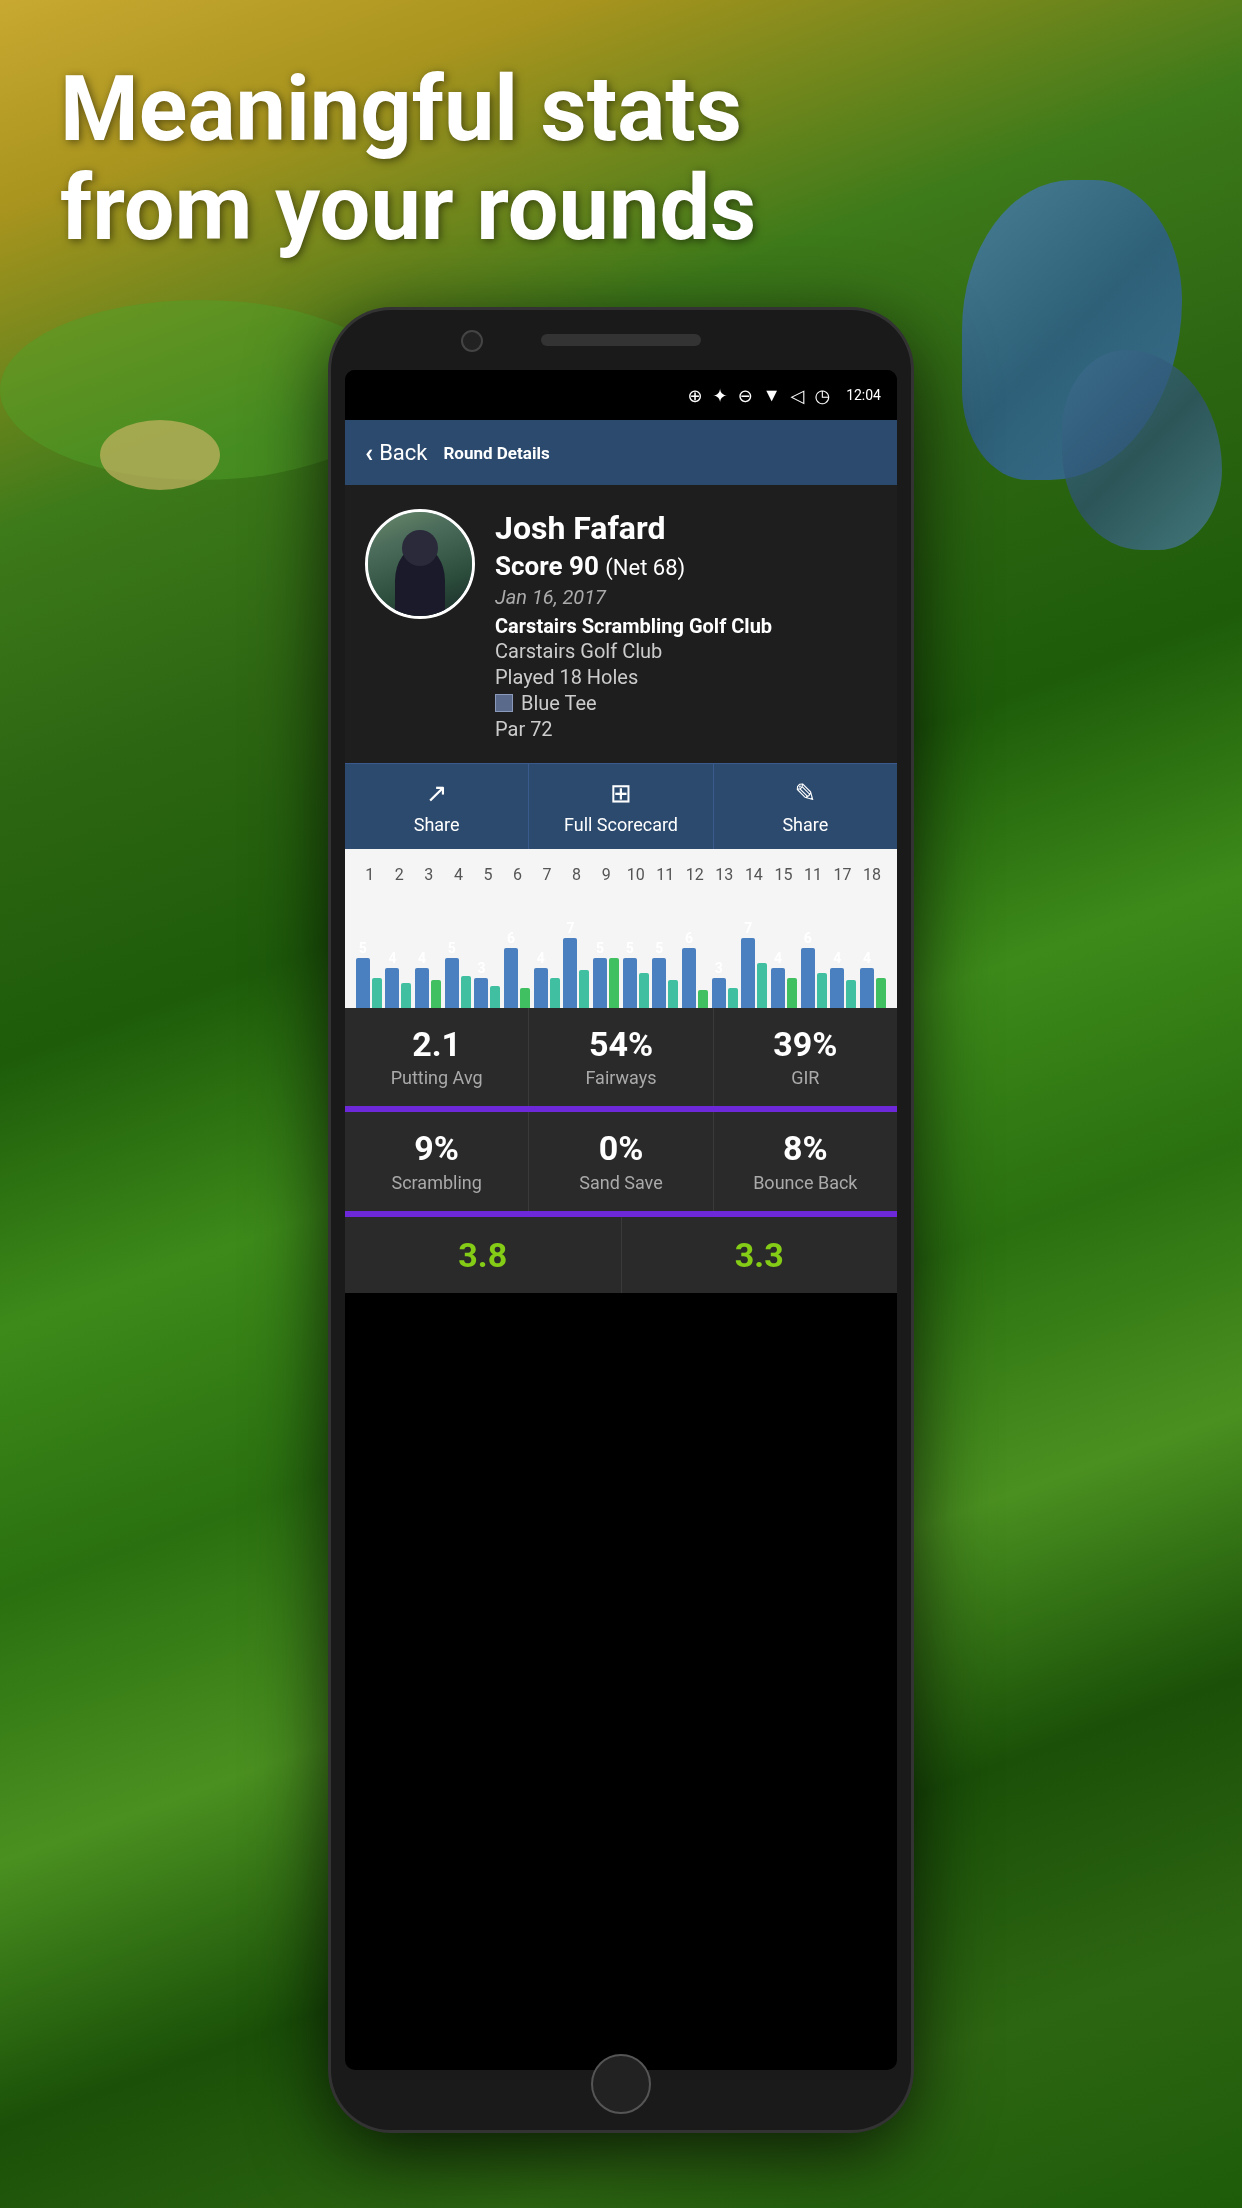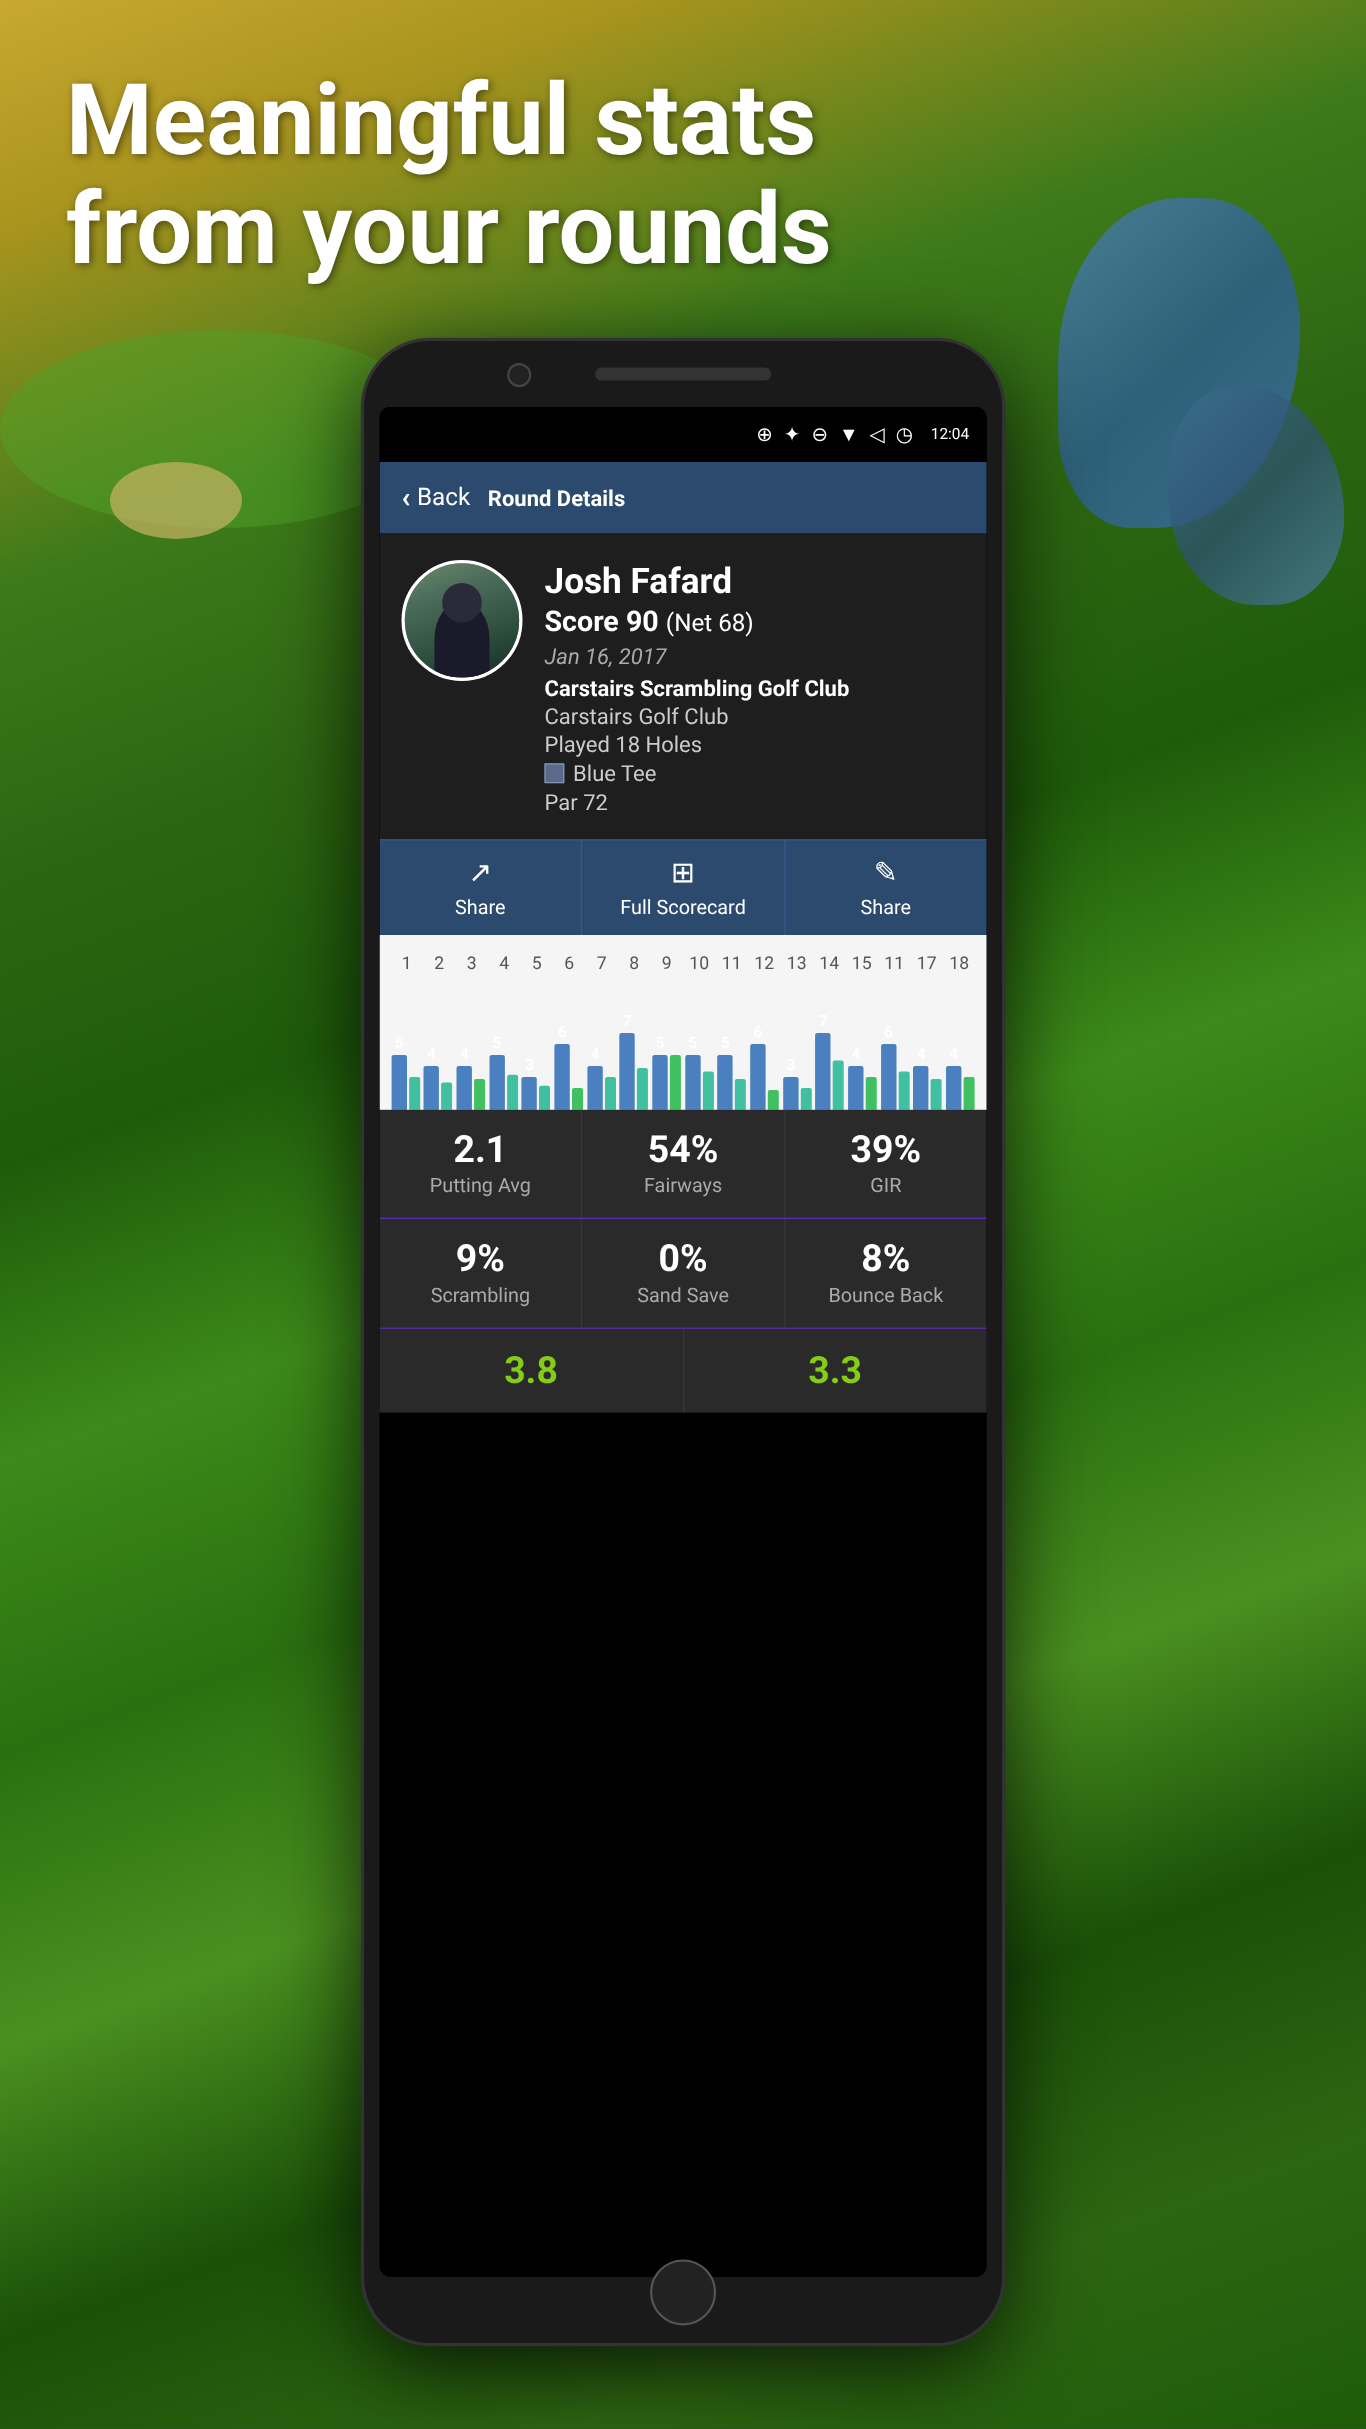--- a/index.html
+++ b/index.html
@@ -193,21 +193,21 @@
     }
     .back-chevron {
       font-size: 26px;
       font-weight: bold;
     }
     .back-label {
       font-size: 22px;
     }
     .nav-title {
       color: white;
-      font-size: 20px;
+      font-size: 17px;
       font-weight: bold;
       margin-left: 16px;
     }
 
     
     .profile-section {
       background: #1e1e1e;
       padding: 24px 20px 20px 20px;
       display: flex;
       align-items: flex-start;
@@ -381,21 +381,21 @@
       font-size: 14px;
     }
 
     
     .stats-grid {
       background: #2a2a2a;
       flex-shrink: 0;
     }
     .stats-row {
       display: flex;
-      border-bottom: 1px solid #6d28d9;
+      border-bottom: 6px solid #6d28d9;
     }
     .stat-cell {
       flex: 1;
       display: flex;
       flex-direction: column;
       align-items: center;
       justify-content: center;
       padding: 18px 10px;
     }
     .stat-cell:not(:last-child) {

